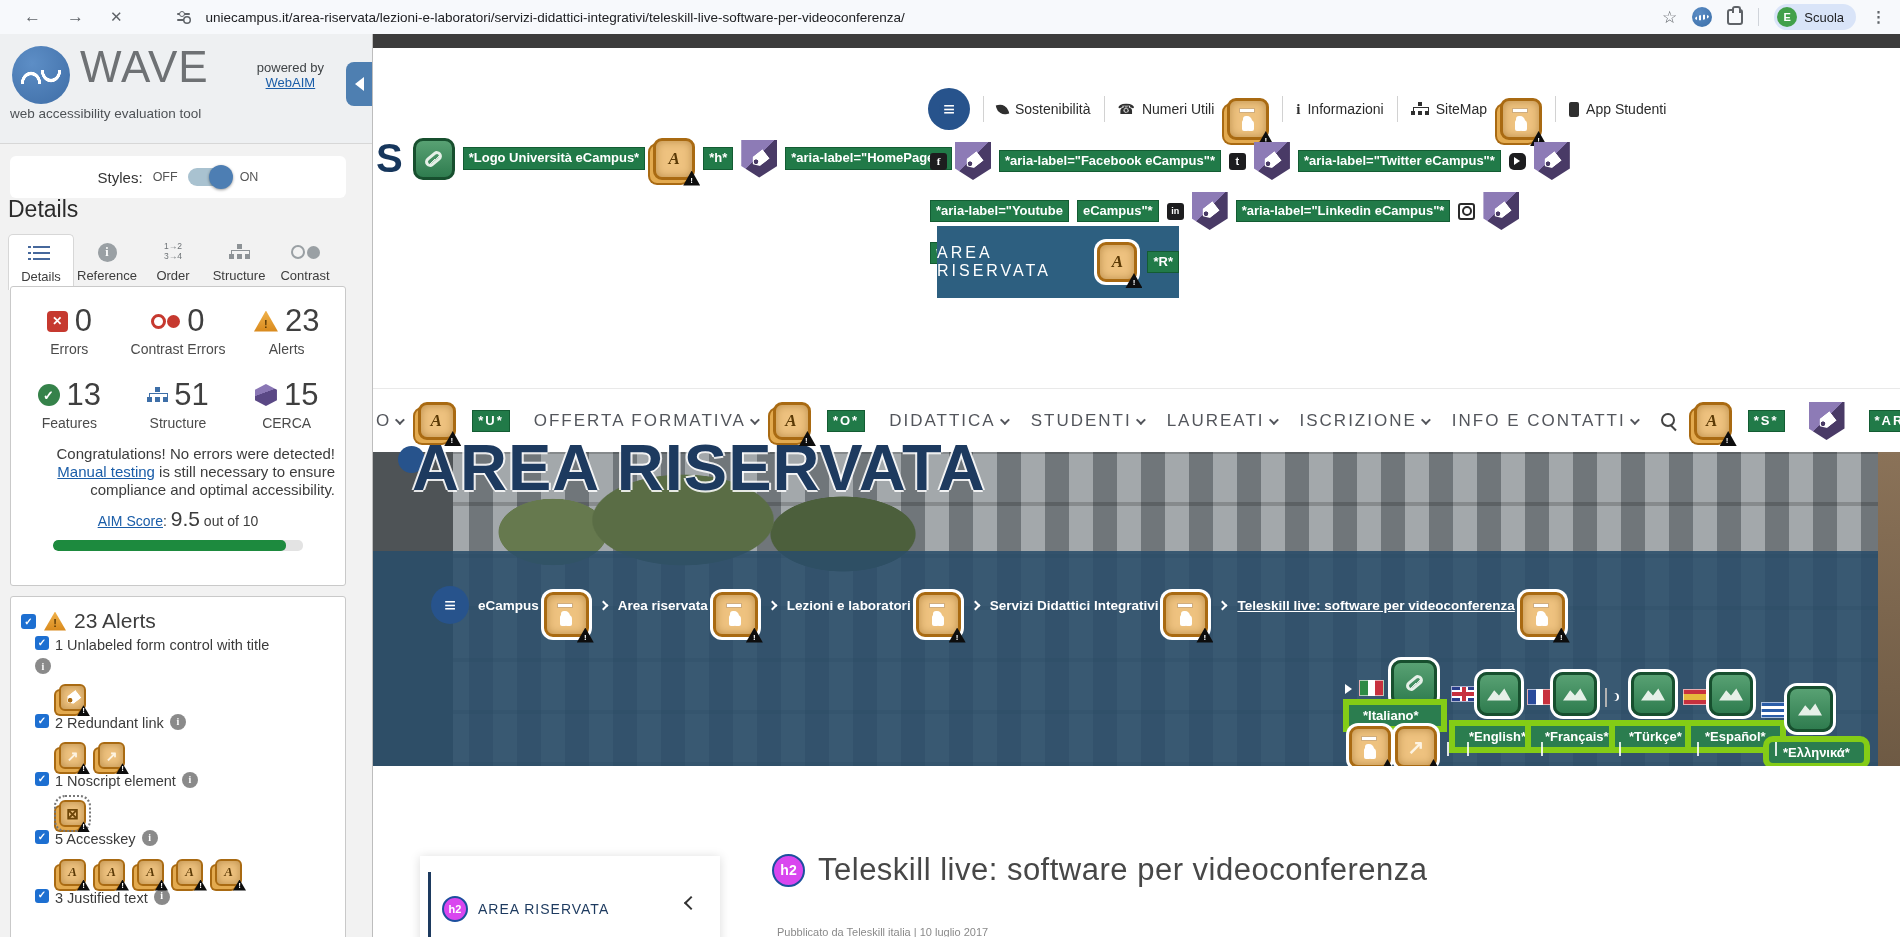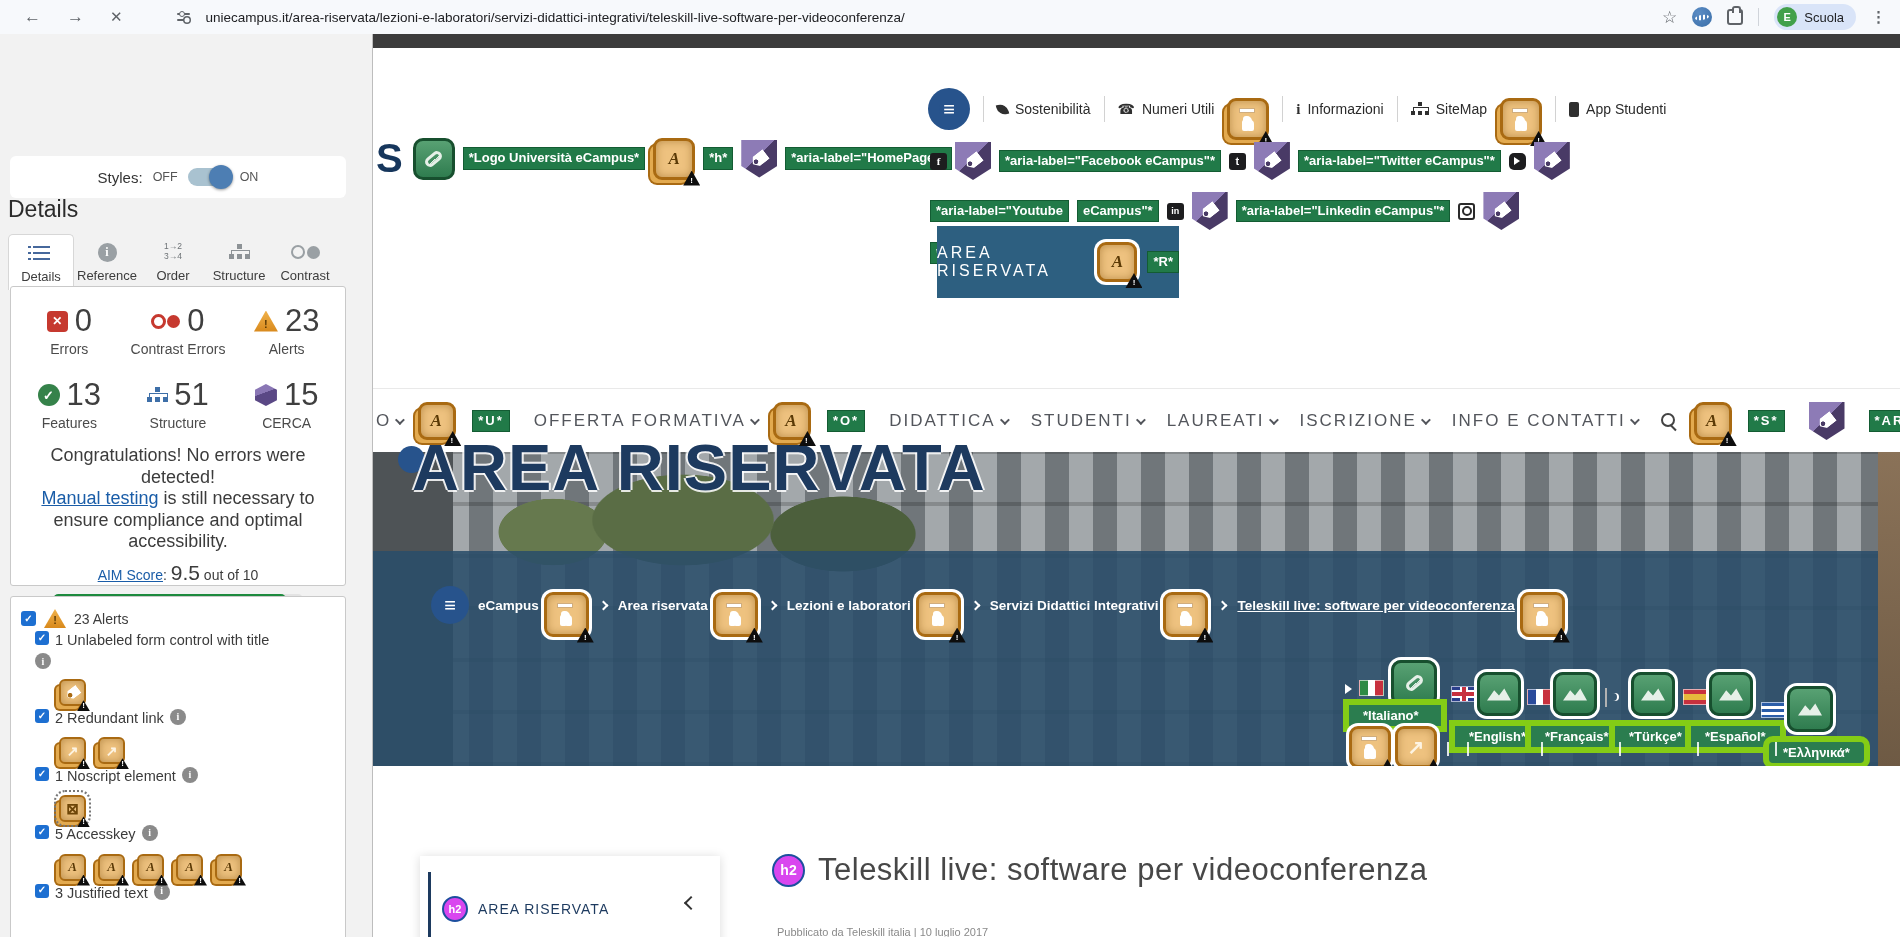--- a/index.html
+++ b/index.html
@@ -78,30 +78,30 @@
   .ic-con { display:flex; align-items:center; gap:1px; }
   .ic-con::before { content:""; width:9px; height:9px; border:3px solid #c6392f; border-radius:50%; }
   .ic-con::after { content:""; width:13px; height:13px; background:#c6392f; border-radius:50%; }
   .tri { position:relative; width:24px; height:21px; clip-path:polygon(50% 0,100% 100%,0 100%); background:linear-gradient(#f0b14a,#d8891c); display:flex; align-items:flex-end; justify-content:center; }
   .tri::after { content:"!"; color:#5c3a05; font-weight:bold; font-size:11px; line-height:1; margin-bottom:2px; }
   .ic-feat { width:22px; height:22px; border-radius:50%; background:#35824a; color:#fff; display:flex; align-items:center; justify-content:center; font-size:13px; font-weight:bold; }
   .ic-feat::before { content:"\2713"; }
   .tree-glyph::before { background:#3e6fa8; box-shadow:-8px 10px 0 #3e6fa8, 0 10px 0 #3e6fa8, 8px 10px 0 #3e6fa8; }
   .tree-glyph::after { border-color:#3e6fa8; }
   .ic-aria { width:22px; height:22px; clip-path:polygon(50% 0,100% 26%,100% 74%,50% 100%,0 74%,0 26%); background:linear-gradient(160deg,#8a77b5 0 40%,#5a4885 41%); }
-  .congrats { margin-top:14px; text-align:center; font-size:18px; color:#3c3c3c; line-height:1.2; }
+  .congrats { margin-top:14px; text-align:right; font-size:15px; color:#3c3c3c; line-height:1.2; }
   .congrats a, .aim a { color:#1a5da8; }
   .aim { margin-top:8px; text-align:center; font-size:14px; color:#3c3c3c; }
   .aim .aim-val { font-size:21px; }
   .pbar { margin:9px auto 0; width:250px; height:11px; border-radius:5px; background:#e3e3e3; overflow:hidden; }
   .pbar-fill { width:93%; height:100%; background:#1d8a3e; border-radius:5px; }
 
   .alerts-card { position:absolute; left:10px; top:562px; width:336px; height:400px; background:#fff; border:1px solid #c9c9c9; border-radius:3px; padding:12px 10px; }
   .al-head { display:flex; align-items:center; gap:8px; }
-  .al-head .al-title { font-size:14px; color:#3d3d3d; }
+  .al-head .al-title { font-size:21px; color:#3d3d3d; }
   .cbx { width:15px; height:15px; border-radius:3px; background:#1d6fd1; color:#fff; display:flex; align-items:center; justify-content:center; flex:0 0 auto; cursor:pointer; }
   .cbx::before { content:"\2713"; font-size:10px; font-weight:bold; }
   .cbx.sm { width:14px; height:14px; }
   .al-item { margin:3px 0 0 14px; }
   .al-row { display:flex; align-items:flex-start; gap:6px; font-size:14.5px; color:#3b3b3b; line-height:1.25; }
   .inf { width:16px; height:16px; border-radius:50%; background:#8a8a8a; color:#fff; font-size:10px; font-weight:bold; font-family:"Liberation Serif",serif; display:inline-flex; align-items:center; justify-content:center; flex:0 0 auto; cursor:pointer; }
   .al-icons { display:flex; gap:12px; margin:10px 0 2px 24px; }
 
   
   .oicon { position:relative; width:42px; height:42px; border-radius:9px; background:#eec27f; border:3px solid #a96a12; box-shadow:inset 0 0 8px rgba(122,76,10,.45); display:flex; align-items:center; justify-content:center; cursor:pointer; flex:0 0 auto; }
@@ -242,20 +242,30 @@
       <span class="cdiv"></span>
       <div class="profile-pill">
         <span class="avatar">E</span>
         <span class="profile-name">Scuola</span>
       </div>
       <span class="kebab">⋮</span>
     </div>
   </div>
 
   <div class="wave-panel">
+    <div class="wave-header">
+      <span class="wave-logo"></span>
+      <span class="wave-title">WAVE</span>
+      <span class="wave-sub">web accessibility evaluation tool</span>
+      <div class="powered">
+        <span>powered by</span><br>
+        <a href="#">WebAIM</a>
+      </div>
+      <div class="collapse-btn"></div>
+    </div>
 
     <div class="styles-card">
       <span class="styles-label">Styles:</span>
       <span class="onoff">OFF</span>
       <span class="toggle"></span>
       <span class="onoff">ON</span>
     </div>
 
     <div class="details-h1">Details</div>
 

